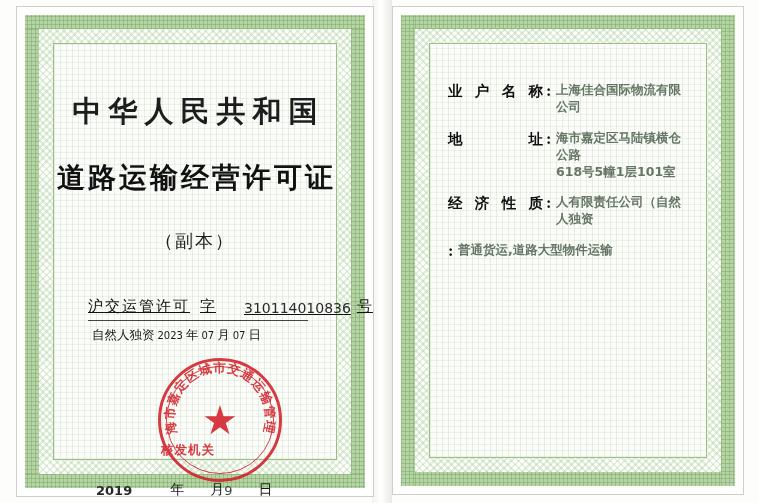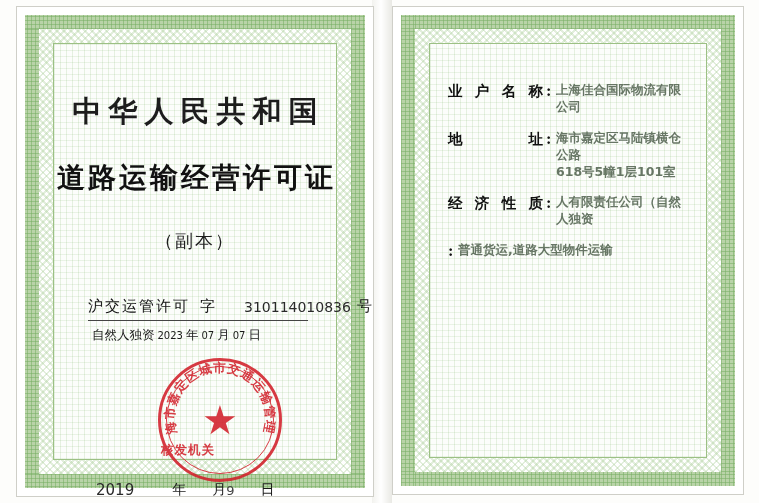--- a/index.html
+++ b/index.html
@@ -90,23 +90,23 @@
     position:absolute;top:185px;left:0;right:0;
     text-align:center;
     font-family:"DejaVu Serif", serif;
     font-size:18px;
     letter-spacing:2px;
     color:#1d1d1d;
   }
 
   .licrow{
     position:absolute;top:253px;left:34px;right:28px;
-    display:flex;align-items:center;
-    font-family:"DejaVu Serif", serif;
-    font-size:15px;color:#111;
+    display:flex;align-items:flex-end;
+    font-family:"DejaVu Serif", serif;
+    font-size:15px;color:#111;text-decoration:underline;
   }
   .licrow .lbl{letter-spacing:2px;white-space:nowrap;}
   .licrow .zi{margin:0 8px 0 10px;letter-spacing:1px;}
   .licrow .num{
     flex:1;
     text-align:left;
     font-family:"DejaVu Sans", sans-serif;
     font-size:14px;
     color:#2a2a2a;
     padding-left:20px;
@@ -164,21 +164,21 @@
     font-size:12.5px;
     letter-spacing:1px;
   }
 
   .daterow{
     position:absolute;top:437px;left:42px;right:40px;
     display:flex;align-items:center;
     font-family:"DejaVu Serif", serif;
     font-size:14px;color:#1a1a1a;
   }
-  .daterow .y{font-family:"DejaVu Sans", sans-serif;font-size:15px;color:#2a2a2a;}
+  .daterow .y{font-family:"DejaVu Sans", sans-serif;font-size:13px;color:#2a2a2a;font-weight:bold;}
   .daterow .gap{display:inline-block;width:38px;}
   .daterow .gap2{display:inline-block;width:26px;}
   .daterow .handdate{
     font-family:"DejaVu Sans", sans-serif;font-size:13px;color:#444;
   }
 
   
   .fields{
     position:absolute;top:38px;left:18px;right:14px;
   }

